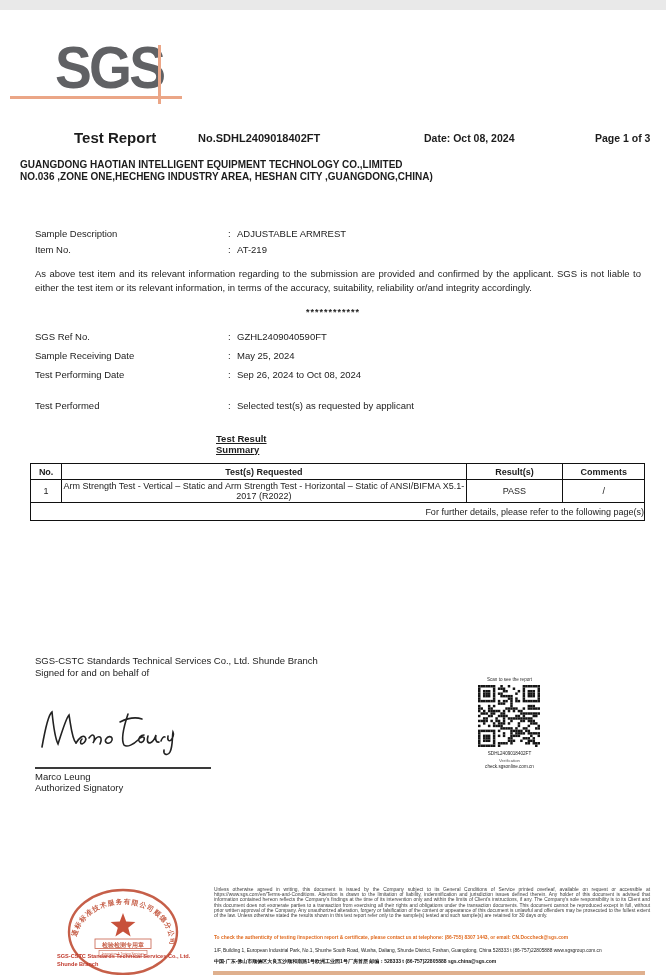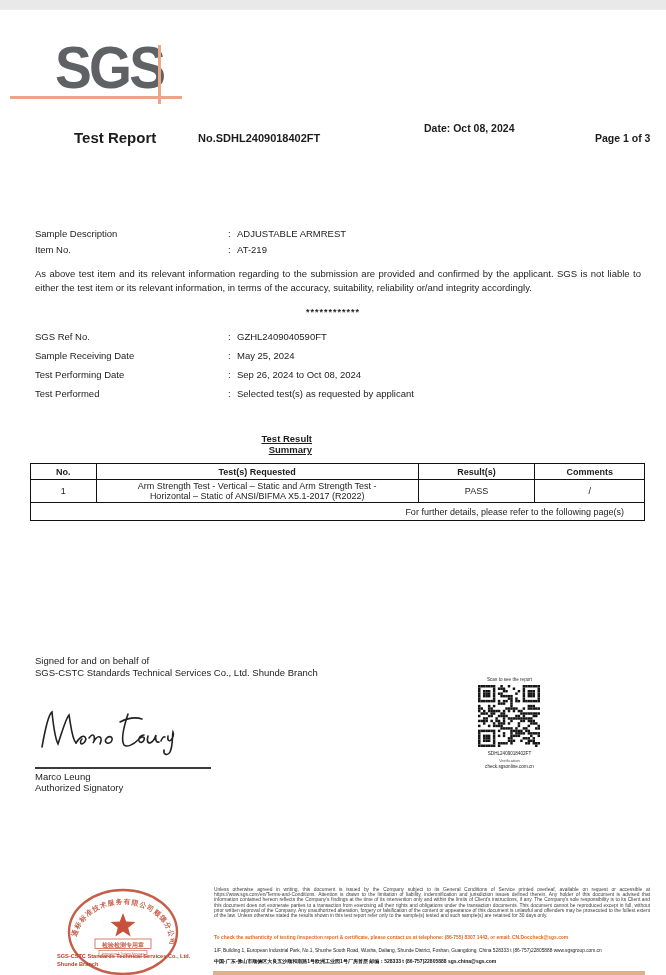--- a/index.html
+++ b/index.html
@@ -6,34 +6,34 @@
   .page{position:relative;width:666px;height:975px;background:#ffffff;margin:10px auto;
         font-family:"Liberation Sans",sans-serif;color:#1c1c1c;overflow:hidden;}
   
   .logo-text{position:absolute;left:55px;top:30px;font-size:60px;font-weight:bold;
              color:#606164;letter-spacing:-3px;transform:scaleX(.92);transform-origin:left top;line-height:56px;}
   .logo-hline{position:absolute;left:10px;top:86px;width:172px;height:3px;background:#eba687;}
   .logo-vline{position:absolute;left:158px;top:35px;width:3px;height:59px;background:#eba687;}
   
   .h-title{position:absolute;left:74px;top:119px;font-size:15px;font-weight:bold;}
   .h-no{position:absolute;left:198px;top:122px;font-size:11px;font-weight:bold;}
-  .h-date{position:absolute;left:424px;top:112px;font-size:10.5px;font-weight:bold;}
+  .h-date{position:absolute;left:424px;top:122px;font-size:10.5px;font-weight:bold;}
   .h-page{position:absolute;left:595px;top:122px;font-size:10.5px;font-weight:bold;}
   .applicant{position:absolute;left:20px;top:149px;width:620px;font-size:10px;font-weight:bold;line-height:11.5px;}
   
   .kv{position:absolute;left:35px;width:612px;display:flex;font-size:9.5px;}
   .kl{width:193px;flex:none;}
   .kc{width:9px;flex:none;}
   .statement{position:absolute;left:35px;top:257px;width:606px;font-size:9.5px;line-height:13.5px;text-align:justify;}
   .separator{position:absolute;left:0;top:297px;width:666px;text-align:center;font-size:9px;font-weight:bold;letter-spacing:1px;}
   
-  .sum-title{position:absolute;left:216px;top:423px;width:96px;text-align:right;font-size:9.5px;
+  .sum-title{position:absolute;left:216px;top:423px;width:96px;text-align:left;font-size:9.5px;
              font-weight:bold;text-decoration:underline;}
   .sum-table{position:absolute;left:30px;top:453px;width:615px;border-collapse:collapse;font-size:9px;}
-  .sum-table td,.sum-table th{border:1.5px solid #111;padding:1px 20px;vertical-align:middle;}
+  .sum-table td,.sum-table th{border:1.5px solid #111;padding:1px 0;vertical-align:middle;}
   .sum-table th{font-weight:bold;text-align:center;height:13px;}
   .c-no{width:30px;text-align:center;}
   .c-test{width:400px;text-align:center;padding-left:7px;}
   .c-res{width:95px;text-align:center;}
   .c-com{width:80px;text-align:center;}
   .t-foot{text-align:right;height:15px;}
   
   .sig-for{position:absolute;left:35px;top:645px;font-size:9.5px;line-height:11.5px;}
   .sig-svg{position:absolute;left:36px;top:692px;}
   .sig-line{position:absolute;left:35px;top:757px;width:176px;height:2px;background:#3a3a3a;}
@@ -65,20 +65,24 @@
     <div class="logo-hline"></div>
     <div class="logo-text">SGS</div>
     <div class="logo-vline"></div>
   </div>
 
   <div class="h-title">Test Report</div>
   <div class="h-no">No.SDHL2409018402FT</div>
   <div class="h-date">Date: Oct 08, 2024</div>
   <div class="h-page">Page 1 of 3</div>
 
+  <div class="applicant">
+    <div>GUANGDONG HAOTIAN INTELLIGENT EQUIPMENT TECHNOLOGY CO.,LIMITED</div>
+    <div>NO.036 ,ZONE ONE,HECHENG INDUSTRY AREA, HESHAN CITY ,GUANGDONG,CHINA)</div>
+  </div>
 
   <div class="kv" style="top:218px">
     <span class="kl">Sample Description</span>
     <span class="kc">:</span>
     <span>ADJUSTABLE ARMREST</span>
   </div>
   <div class="kv" style="top:234px">
     <span class="kl">Item No.</span>
     <span class="kc">:</span>
     <span>AT-219</span>
@@ -95,21 +99,21 @@
   <div class="kv" style="top:340px">
     <span class="kl">Sample Receiving Date</span>
     <span class="kc">:</span>
     <span>May 25, 2024</span>
   </div>
   <div class="kv" style="top:359px">
     <span class="kl">Test Performing Date</span>
     <span class="kc">:</span>
     <span>Sep 26, 2024 to Oct 08, 2024</span>
   </div>
-  <div class="kv" style="top:378px">
+  <div class="kv" style="top:390px">
     <span class="kl">Test Performed</span>
     <span class="kc">:</span>
     <span>Selected test(s) as requested by applicant</span>
   </div>
 
   <div class="sum-title">Test Result Summary</div>
   <table class="sum-table">
     <tbody>
         <tr>
       <th class="c-no">No.</th>
@@ -123,22 +127,22 @@
       <td class="c-res">PASS</td>
       <td class="c-com">/</td>
     </tr>
     <tr>
       <td class="t-foot" colspan="4">For further details, please refer to the following page(s)</td>
     </tr>
   </tbody>
     </table>
 
   <div class="sig-for">
+    <div>SGS-CSTC Standards Technical Services Co., Ltd. Shunde Branch</div>
     <div>Signed for and on behalf of</div>
-    <div>SGS-CSTC Standards Technical Services Co., Ltd. Shunde Branch</div>
   </div>
 
   <svg class="sig-svg" width="145" height="58" viewBox="0 0 145 58">
     <g fill="none" stroke="#222" stroke-width="1.6" stroke-linecap="round">
       <path d="M6,45 C9,28 13,12 16,10 C17,20 19,36 22,42 C26,30 30,16 33,13 C35,24 36,37 40,41"></path>
       <path d="M40,41 C44,35 47,33 49,35 C51,37 49,41 46,42 C44,42 44,39 46,37"></path>
       <path d="M53,36 C55,33 57,32 58,34 C59,36 58,40 57,41 C59,37 62,34 64,35 C66,36 65,40 64,42"></path>
       <path d="M70,37 C72,34 75,34 76,36 C77,39 74,42 71,41 C69,40 69,38 70,37"></path>
       <path d="M92,12 C88,24 85,38 88,43 C91,46 98,42 102,38"></path>
       <path d="M84,20 C92,16 100,15 106,17"></path>

